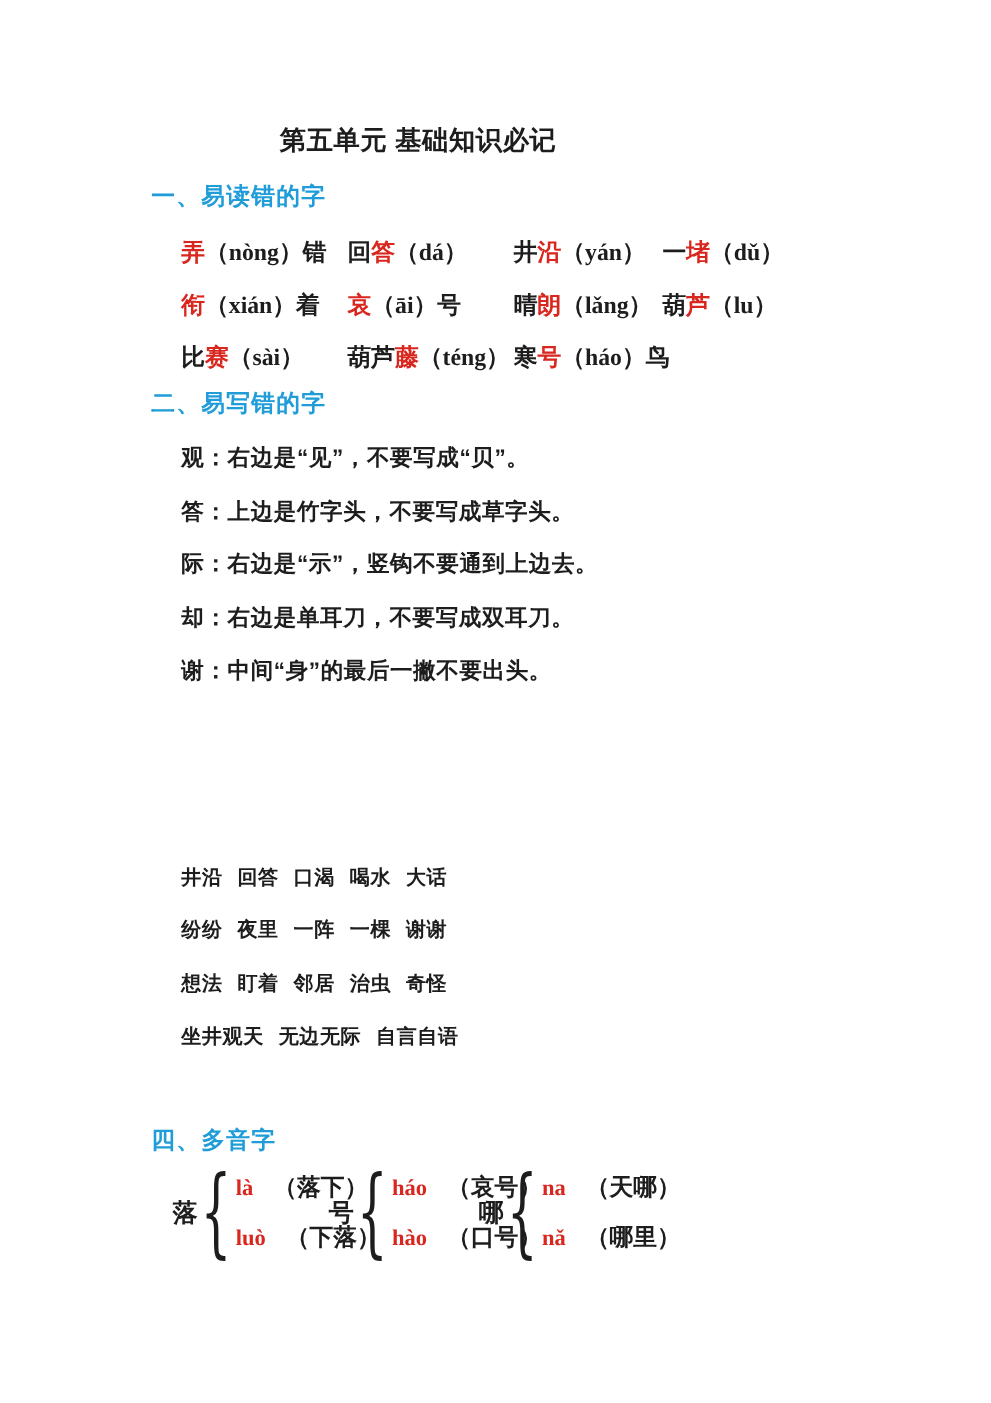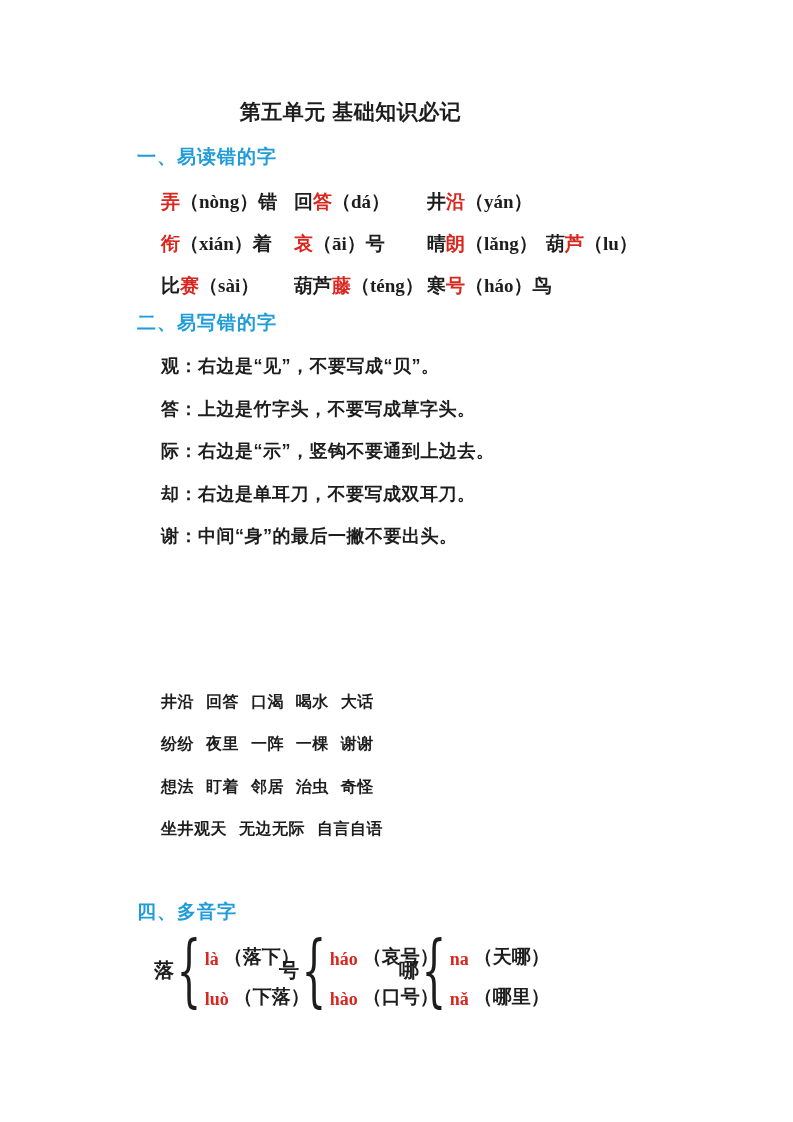--- a/index.html
+++ b/index.html
@@ -9,21 +9,20 @@
   }
   html,body{margin:0;padding:0;background:#ffffff;}
   .page{
     position:relative;
     width:669px;height:1122px;
     background:#ffffff;
     overflow:hidden;
     font-family:"Liberation Sans","DejaVu Sans",sans-serif;
     font-weight:700;
     color:var(--ink);
-    margin-left:16px;
   }
   .title{
     position:absolute;top:98px;left:0;width:100%;
     margin:0;text-align:center;
     font-size:21px;letter-spacing:0.5px;
   }
   .sec-heading{
     position:absolute;left:121px;margin:0;
     font-size:19px;color:var(--blue);letter-spacing:1px;
     white-space:nowrap;
@@ -68,40 +67,41 @@
   .pgroup:nth-child(2){left:263px}
   .pgroup:nth-child(3){left:383px}
   .pchar{font-size:20px;}
   .pbrace{
     font-size:78px;font-weight:400;line-height:84px;
     font-family:"DejaVu Serif",serif;
     transform:scaleX(0.5);
     margin:0 -9px 0 -10px;
   }
   .preads{display:flex;flex-direction:column;}
-  .pread{height:40px;display:flex;align-items:flex-end;gap:5px;}
+  .pread{height:40px;display:flex;align-items:center;gap:16px;}
   .ppy{
     color:var(--red);
     font-family:"Liberation Serif","DejaVu Serif",serif;
     font-size:18px;
   }
   .pword{font-size:19px;white-space:nowrap;}
 </style>
 </head>
 <body>
 
 <div class="page">
   <h1 class="title">第五单元 基础知识必记</h1>
 
   <h2 class="sec-heading" id="h1">一、易读错的字</h2>
   <div id="misread-rows">
       <div class="wrow">
         <span class="witem"><span class="seg-red">弄</span><span class="seg-b">（</span><span class="seg-py">nòng</span><span class="seg-b">）错</span></span>
         <span class="witem"><span class="seg-b">回</span><span class="seg-red">答</span><span class="seg-b">（</span><span class="seg-py">dá</span><span class="seg-b">）</span></span>
         <span class="witem"><span class="seg-b">井</span><span class="seg-red">沿</span><span class="seg-b">（</span><span class="seg-py">yán</span><span class="seg-b">）</span></span>
+        <span class="witem"><span class="seg-b">一</span><span class="seg-red">堵</span><span class="seg-b">（</span><span class="seg-py">dǔ</span><span class="seg-b">）</span></span>
       </div>
       <div class="wrow">
         <span class="witem"><span class="seg-red">衔</span><span class="seg-b">（</span><span class="seg-py">xián</span><span class="seg-b">）着</span></span>
         <span class="witem"><span class="seg-red">哀</span><span class="seg-b">（</span><span class="seg-py">āi</span><span class="seg-b">）号</span></span>
         <span class="witem"><span class="seg-b">晴</span><span class="seg-red">朗</span><span class="seg-b">（</span><span class="seg-py">lǎng</span><span class="seg-b">）</span></span>
         <span class="witem"><span class="seg-b">葫</span><span class="seg-red">芦</span><span class="seg-b">（</span><span class="seg-py">lu</span><span class="seg-b">）</span></span>
       </div>
       <div class="wrow">
         <span class="witem"><span class="seg-b">比</span><span class="seg-red">赛</span><span class="seg-b">（</span><span class="seg-py">sài</span><span class="seg-b">）</span></span>
         <span class="witem"><span class="seg-b">葫芦</span><span class="seg-red">藤</span><span class="seg-b">（</span><span class="seg-py">téng</span><span class="seg-b">）</span></span>

